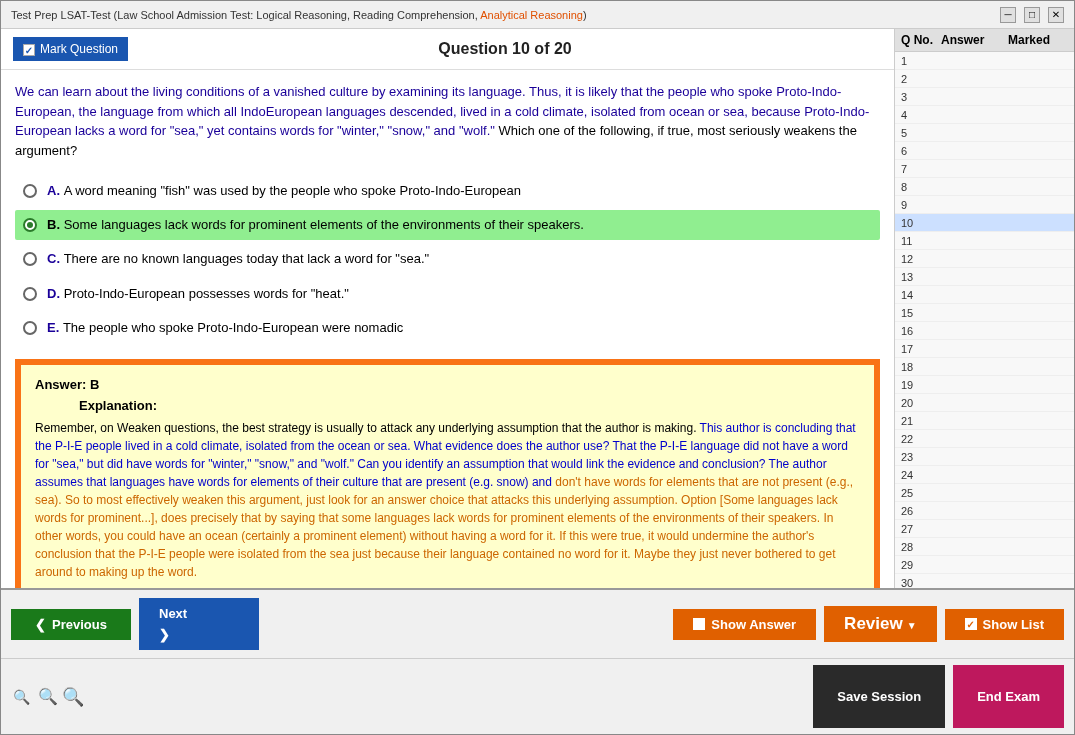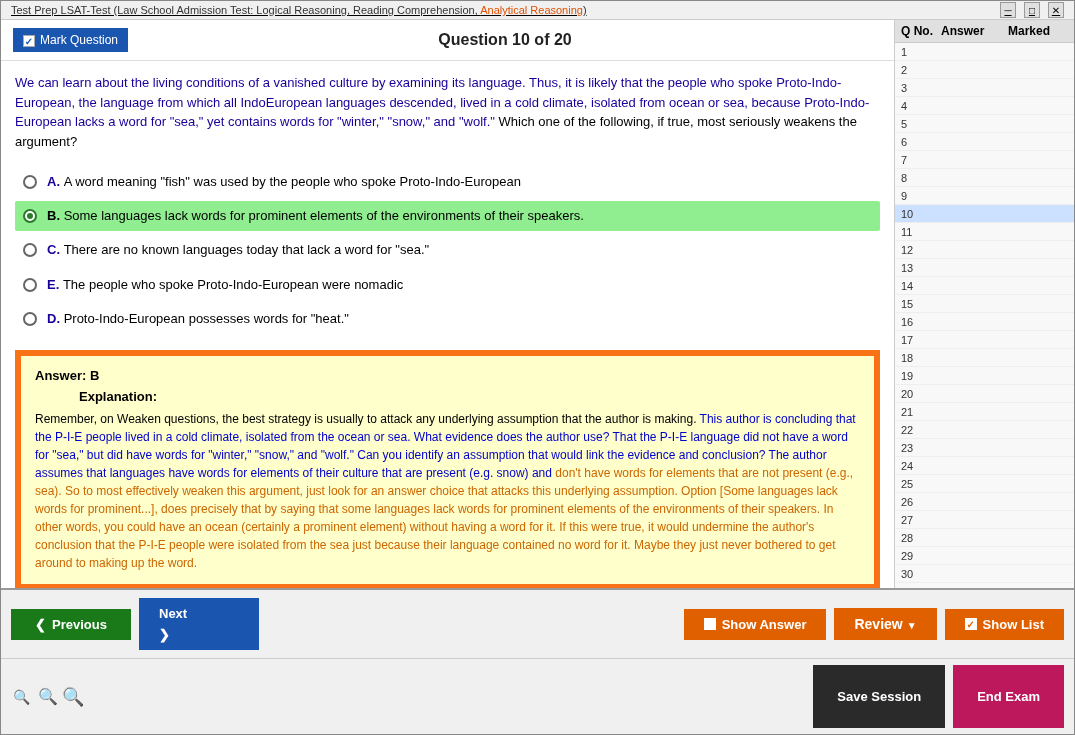--- a/index.html
+++ b/index.html
@@ -19,22 +19,21 @@
       display: flex;
       flex-direction: column;
     }
     .title-bar {
       background: #f0f0f0;
       border-bottom: 1px solid #ccc;
       padding: 5px 10px;
       display: flex;
       align-items: center;
       justify-content: space-between;
-      height: 19px;
-      text-decoration: underline;
+      height: 28px;
     }
     .title-text {
       font-size: 11px;
       color: #333;
     }
     .title-text span.highlight {
       color: #e05000;
     }
     .title-controls {
       display: flex;
@@ -266,21 +265,21 @@
       width: 12px;
       height: 12px;
       background: white;
       display: inline-block;
     }
     .btn-review {
       background: #e06000;
       color: white;
       border: none;
       padding: 8px 20px;
-      font-size: 14px;
+      font-size: 17px;
       font-weight: bold;
       cursor: pointer;
       display: flex;
       align-items: center;
       gap: 4px;
     }
     .btn-show-list {
       background: #e06000;
       color: white;
       border: none;
@@ -391,25 +390,25 @@
           <li class="option-item selected">
             <div class="option-radio"></div>
             <span class="option-text"><span class="opt-label">B. </span>Some languages lack words for prominent elements of the environments of their speakers.</span>
           </li>
           <li class="option-item">
             <div class="option-radio"></div>
             <span class="option-text"><span class="opt-label">C. </span>There are no known languages today that lack a word for "sea."</span>
           </li>
           <li class="option-item">
             <div class="option-radio"></div>
-            <span class="option-text"><span class="opt-label">E. </span>The people who spoke Proto-Indo-European were nomadic</span>
+            <span class="option-text"><span class="opt-label">D. </span>Proto-Indo-European possesses words for "heat."</span>
           </li>
           <li class="option-item">
             <div class="option-radio"></div>
-            <span class="option-text"><span class="opt-label">D. </span>Proto-Indo-European possesses words for "heat."</span>
+            <span class="option-text"><span class="opt-label">E. </span>The people who spoke Proto-Indo-European were nomadic</span>
           </li>
         </ul>
 
         <div class="answer-section">
           <div class="answer-label">Answer: B</div>
           <div class="explanation-label">Explanation:</div>
           <div class="explanation-text">
             Remember, on Weaken questions, the best strategy is usually to attack any underlying assumption that the author is making. <span class="blue">This author is concluding that the P-I-E people lived in a cold climate, isolated from the ocean or sea. What evidence does the author use? That the P-I-E language did not have a word for "sea," but did have words for "winter," "snow," and "wolf." Can you identify an assumption that would link the evidence and conclusion? The author assumes that languages have words for elements of their culture that are present (e.g. snow) and</span> <span class="orange">don't have words for elements that are not present (e.g., sea). So to most effectively weaken this argument, just look for an answer choice that attacks this underlying assumption. Option [Some languages lack words for prominent...], does precisely that by saying that some languages lack words for prominent elements of the environments of their speakers. In other words, you could have an ocean (certainly a prominent element) without having a word for it. If this were true, it would undermine the author's conclusion that the P-I-E people were isolated from the sea just because their language contained no word for it. Maybe they just never bothered to get around to making up the word.</span>
           </div>
         </div>

